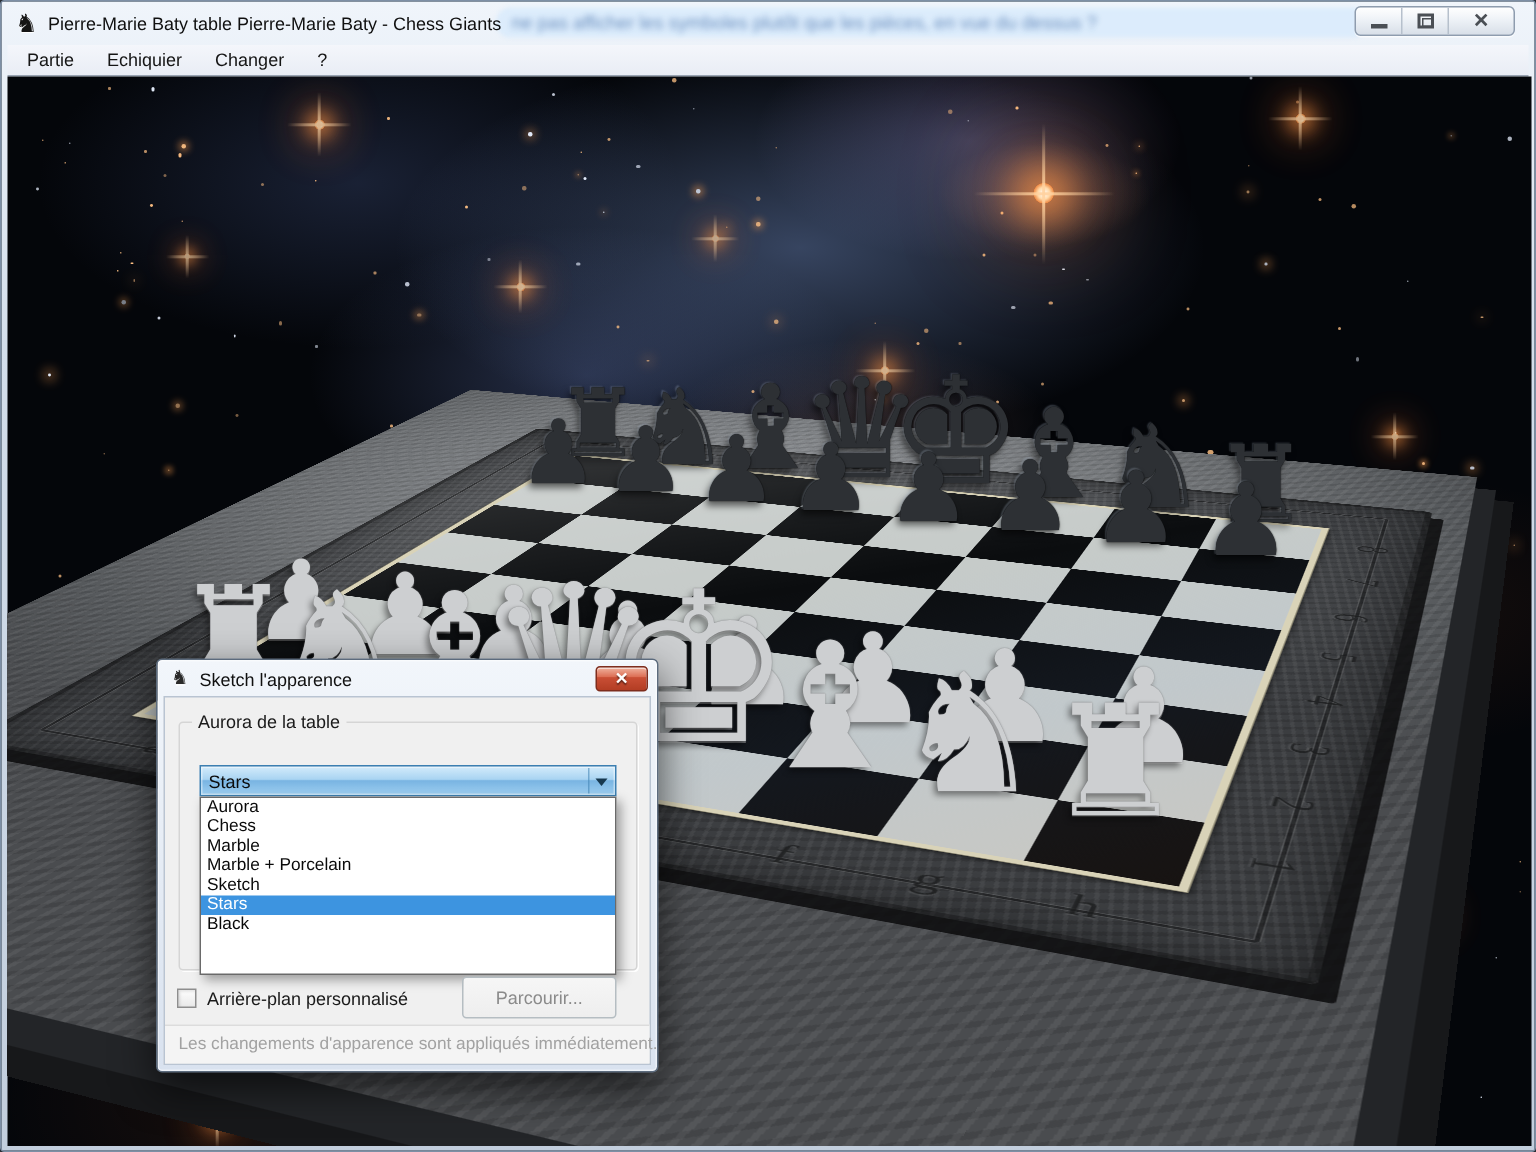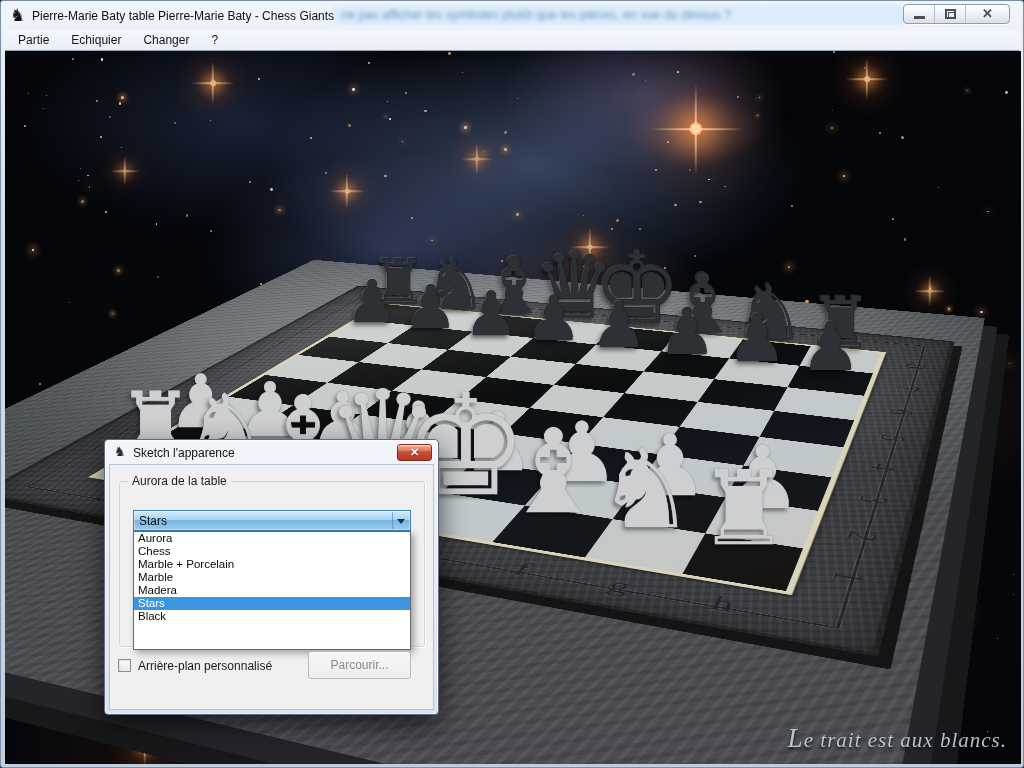--- a/index.html
+++ b/index.html
@@ -575,21 +575,20 @@
         <div class="piece white" style="left: 107.734px; top: 329.719px; width: 85.9268px; font-size: 85.9268px; line-height: 85.9268px; z-index: 516;">♜</div>
         <div class="piece white" style="left: 174.332px; top: 330.563px; width: 96.6111px; font-size: 96.6111px; line-height: 96.6111px; z-index: 527;">♞</div>
         <div class="piece white" style="left: 244.199px; top: 331.448px; width: 107.82px; font-size: 107.82px; line-height: 107.82px; z-index: 539;">♝</div>
         <div class="piece white" style="left: 313.052px; top: 323.317px; width: 128.653px; font-size: 128.653px; line-height: 128.653px; z-index: 552;">♛</div>
         <div class="piece white" style="left: 391.035px; top: 325.92px; width: 139.408px; font-size: 139.408px; line-height: 139.408px; z-index: 565;">♚</div>
         <div class="piece white" style="left: 490.322px; top: 363.005px; width: 116.389px; font-size: 116.389px; line-height: 116.389px; z-index: 579;">♝</div>
         <div class="piece white" style="left: 586.193px; top: 384.469px; width: 109.757px; font-size: 109.757px; line-height: 109.757px; z-index: 594;">♞</div>
         <div class="piece white" style="left: 687.429px; top: 407.134px; width: 102.754px; font-size: 102.754px; line-height: 102.754px; z-index: 610;">♜</div>
       </div>
 
-    <div id="turn-text">Le trait est aux blancs.</div>
 
     <div id="dialog">
       <div id="dlg-title">
         <div id="dlg-icon">♞</div>
         <div id="dlg-title-text">Sketch l'apparence</div>
         <div id="dlg-close">
             <span>✕</span>
           </div>
       </div>
       <div id="dlg-client">
@@ -598,27 +597,30 @@
         </div>
         <div id="combo">
           <span id="combo-value">Stars</span>
           <span id="combo-arrow">
               <i></i>
             </span>
         </div>
         <div id="droplist">
             <div class="droprow">Aurora</div>
             <div class="droprow">Chess</div>
+            <div class="droprow">Marble</div>
             <div class="droprow">Marble + Porcelain</div>
-            <div class="droprow">Marble</div>
-            <div class="droprow">Madera</div>
+            <div class="droprow">Sketch</div>
             <div class="droprow selected">Stars</div>
             <div class="droprow">Black</div>
           </div>
         <div id="checkbox-row">
           <span id="checkbox-box"></span>
           <span id="checkbox-label">Arrière-plan personnalisé</span>
         </div>
         <div id="browse-btn">Parcourir...</div>
+        <div id="dlg-status">
+          <span>Les changements d'apparence sont appliqués immédiatement.</span>
+        </div>
       </div>
     </div>
   </div>
 </div>
 
 </body></html>

